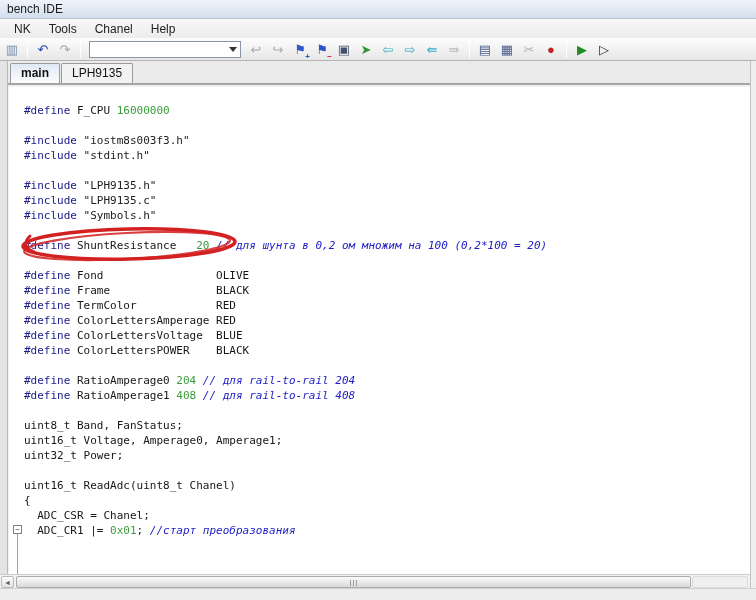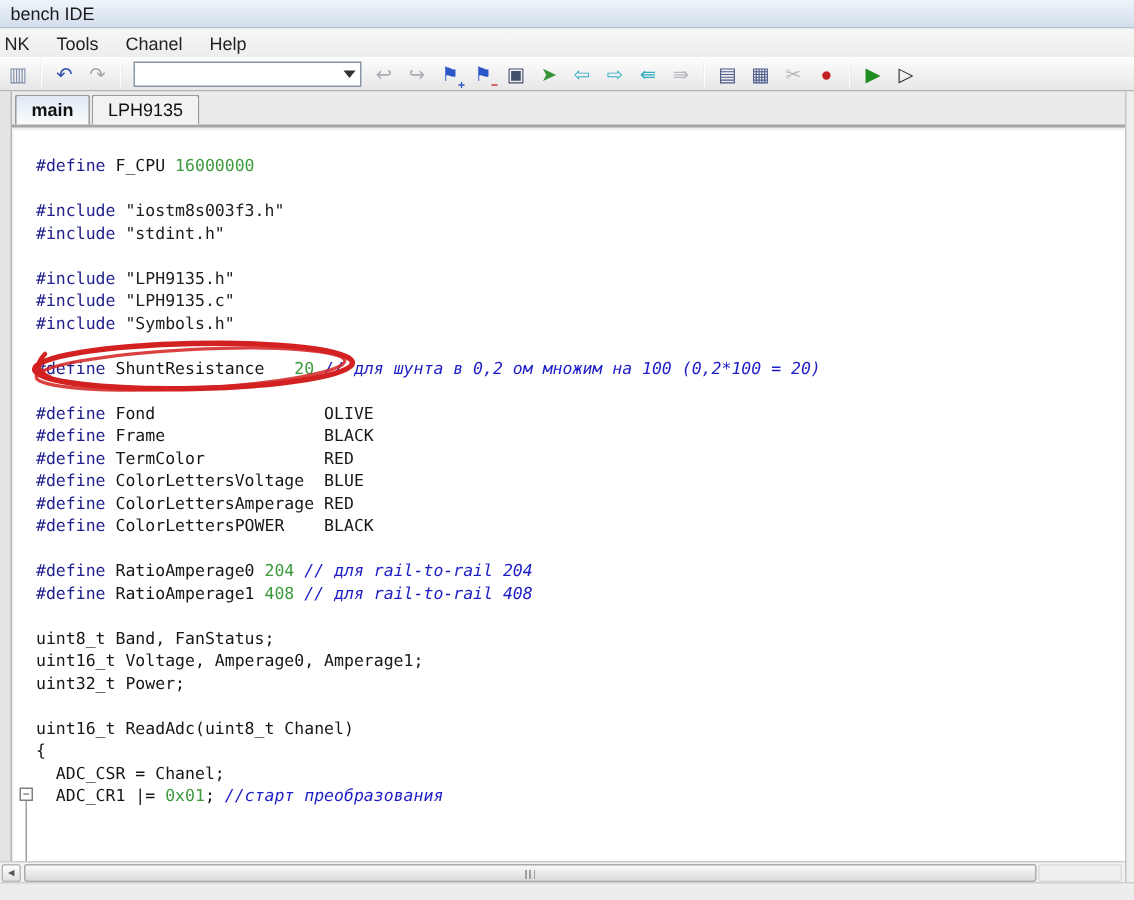--- a/index.html
+++ b/index.html
@@ -10,21 +10,21 @@
   
   .titlebar { position:absolute; left:0; top:0; width:756px; height:19px;
     background:linear-gradient(#eef4fb,#d3deec); border-bottom:1px solid #b7c3d4;
     display:flex; align-items:center; }
   .titlebar .title { font-size:12px; color:#1c1c1c; padding-left:7px; }
 
   
   .menubar { position:absolute; left:0; top:19px; width:756px; height:19px;
     background:linear-gradient(#f7f7f7,#ededed); display:flex; align-items:center; }
   .menu-item { font-size:12px; color:#222; padding:2px 9px; cursor:default; }
-  .menu-item:first-child { padding-left:3px; }
+  .menu-item:first-child { padding-left:14px; }
 
   
   .toolbar { position:absolute; left:0; top:38px; width:756px; height:23px;
     background:linear-gradient(#fdfdfd,#e7e7e7); border-bottom:1px solid #b3b3b3;
     display:flex; align-items:center; padding-left:1px; }
   .tb-icon { width:20px; height:19px; display:inline-flex; align-items:center; justify-content:center;
     font-size:13px; position:relative; margin:0 1px; border-radius:2px; }
   .tb-icon .badge { position:absolute; right:0px; bottom:-2px; font-size:8px; font-weight:bold; }
   .tb-sep { width:1px; height:17px; background:#c2c2c2; margin:0 4px; border-right:1px solid #fff; }
   .tb-combo { width:152px; height:17px; background:#fff; border:1px solid #8a94a2;
@@ -150,22 +150,22 @@
         <div class="code-line">&nbsp;</div>
         <div class="code-line"><span class="pp">#include</span><span class="str"> "LPH9135.h"</span></div>
         <div class="code-line"><span class="pp">#include</span><span class="str"> "LPH9135.c"</span></div>
         <div class="code-line"><span class="pp">#include</span><span class="str"> "Symbols.h"</span></div>
         <div class="code-line">&nbsp;</div>
         <div class="code-line"><span class="pp">#define</span><span class="id"> ShuntResistance   </span><span class="num">20</span><span class="cmt"> // для шунта в 0,2 ом множим на 100 (0,2*100 = 20)</span></div>
         <div class="code-line">&nbsp;</div>
         <div class="code-line"><span class="pp">#define</span><span class="id"> Fond                 OLIVE</span></div>
         <div class="code-line"><span class="pp">#define</span><span class="id"> Frame                BLACK</span></div>
         <div class="code-line"><span class="pp">#define</span><span class="id"> TermColor            RED</span></div>
+        <div class="code-line"><span class="pp">#define</span><span class="id"> ColorLettersAmperage RED</span></div>
         <div class="code-line"><span class="pp">#define</span><span class="id"> ColorLettersVoltage  BLUE</span></div>
-        <div class="code-line"><span class="pp">#define</span><span class="id"> ColorLettersAmperage RED</span></div>
         <div class="code-line"><span class="pp">#define</span><span class="id"> ColorLettersPOWER    BLACK</span></div>
         <div class="code-line">&nbsp;</div>
         <div class="code-line"><span class="pp">#define</span><span class="id"> RatioAmperage0 </span><span class="num">204</span><span class="cmt"> // для rail-to-rail 204</span></div>
         <div class="code-line"><span class="pp">#define</span><span class="id"> RatioAmperage1 </span><span class="num">408</span><span class="cmt"> // для rail-to-rail 408</span></div>
         <div class="code-line">&nbsp;</div>
         <div class="code-line"><span class="id">uint8_t Band, FanStatus;</span></div>
         <div class="code-line"><span class="id">uint16_t Voltage, Amperage0, Amperage1;</span></div>
         <div class="code-line"><span class="id">uint32_t Power;</span></div>
         <div class="code-line">&nbsp;</div>
         <div class="code-line"><span class="id">uint16_t ReadAdc(uint8_t Chanel)</span></div>

